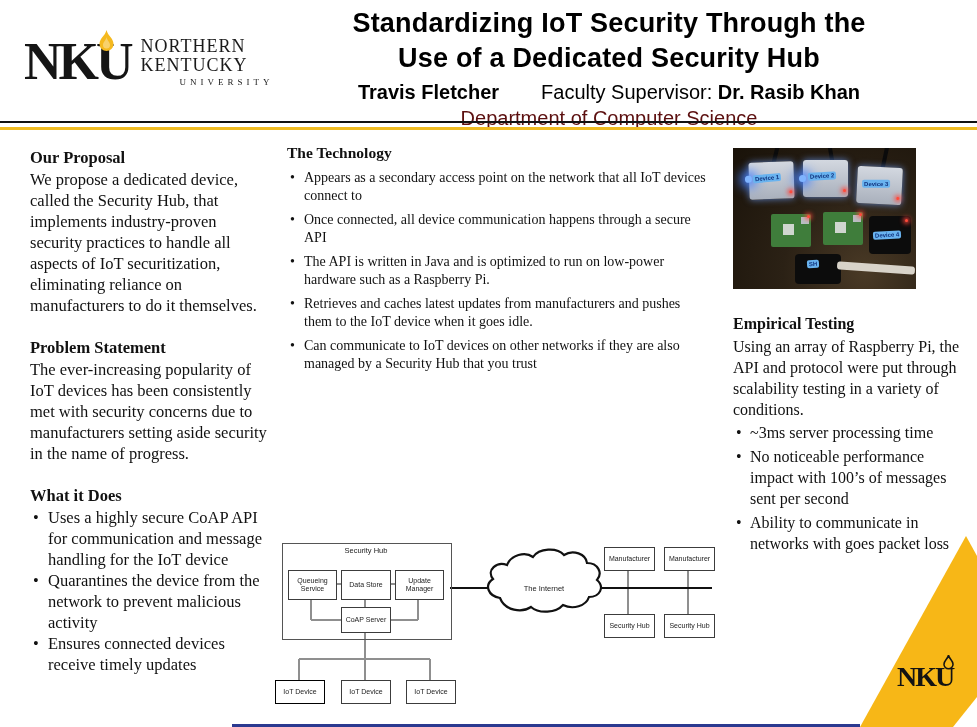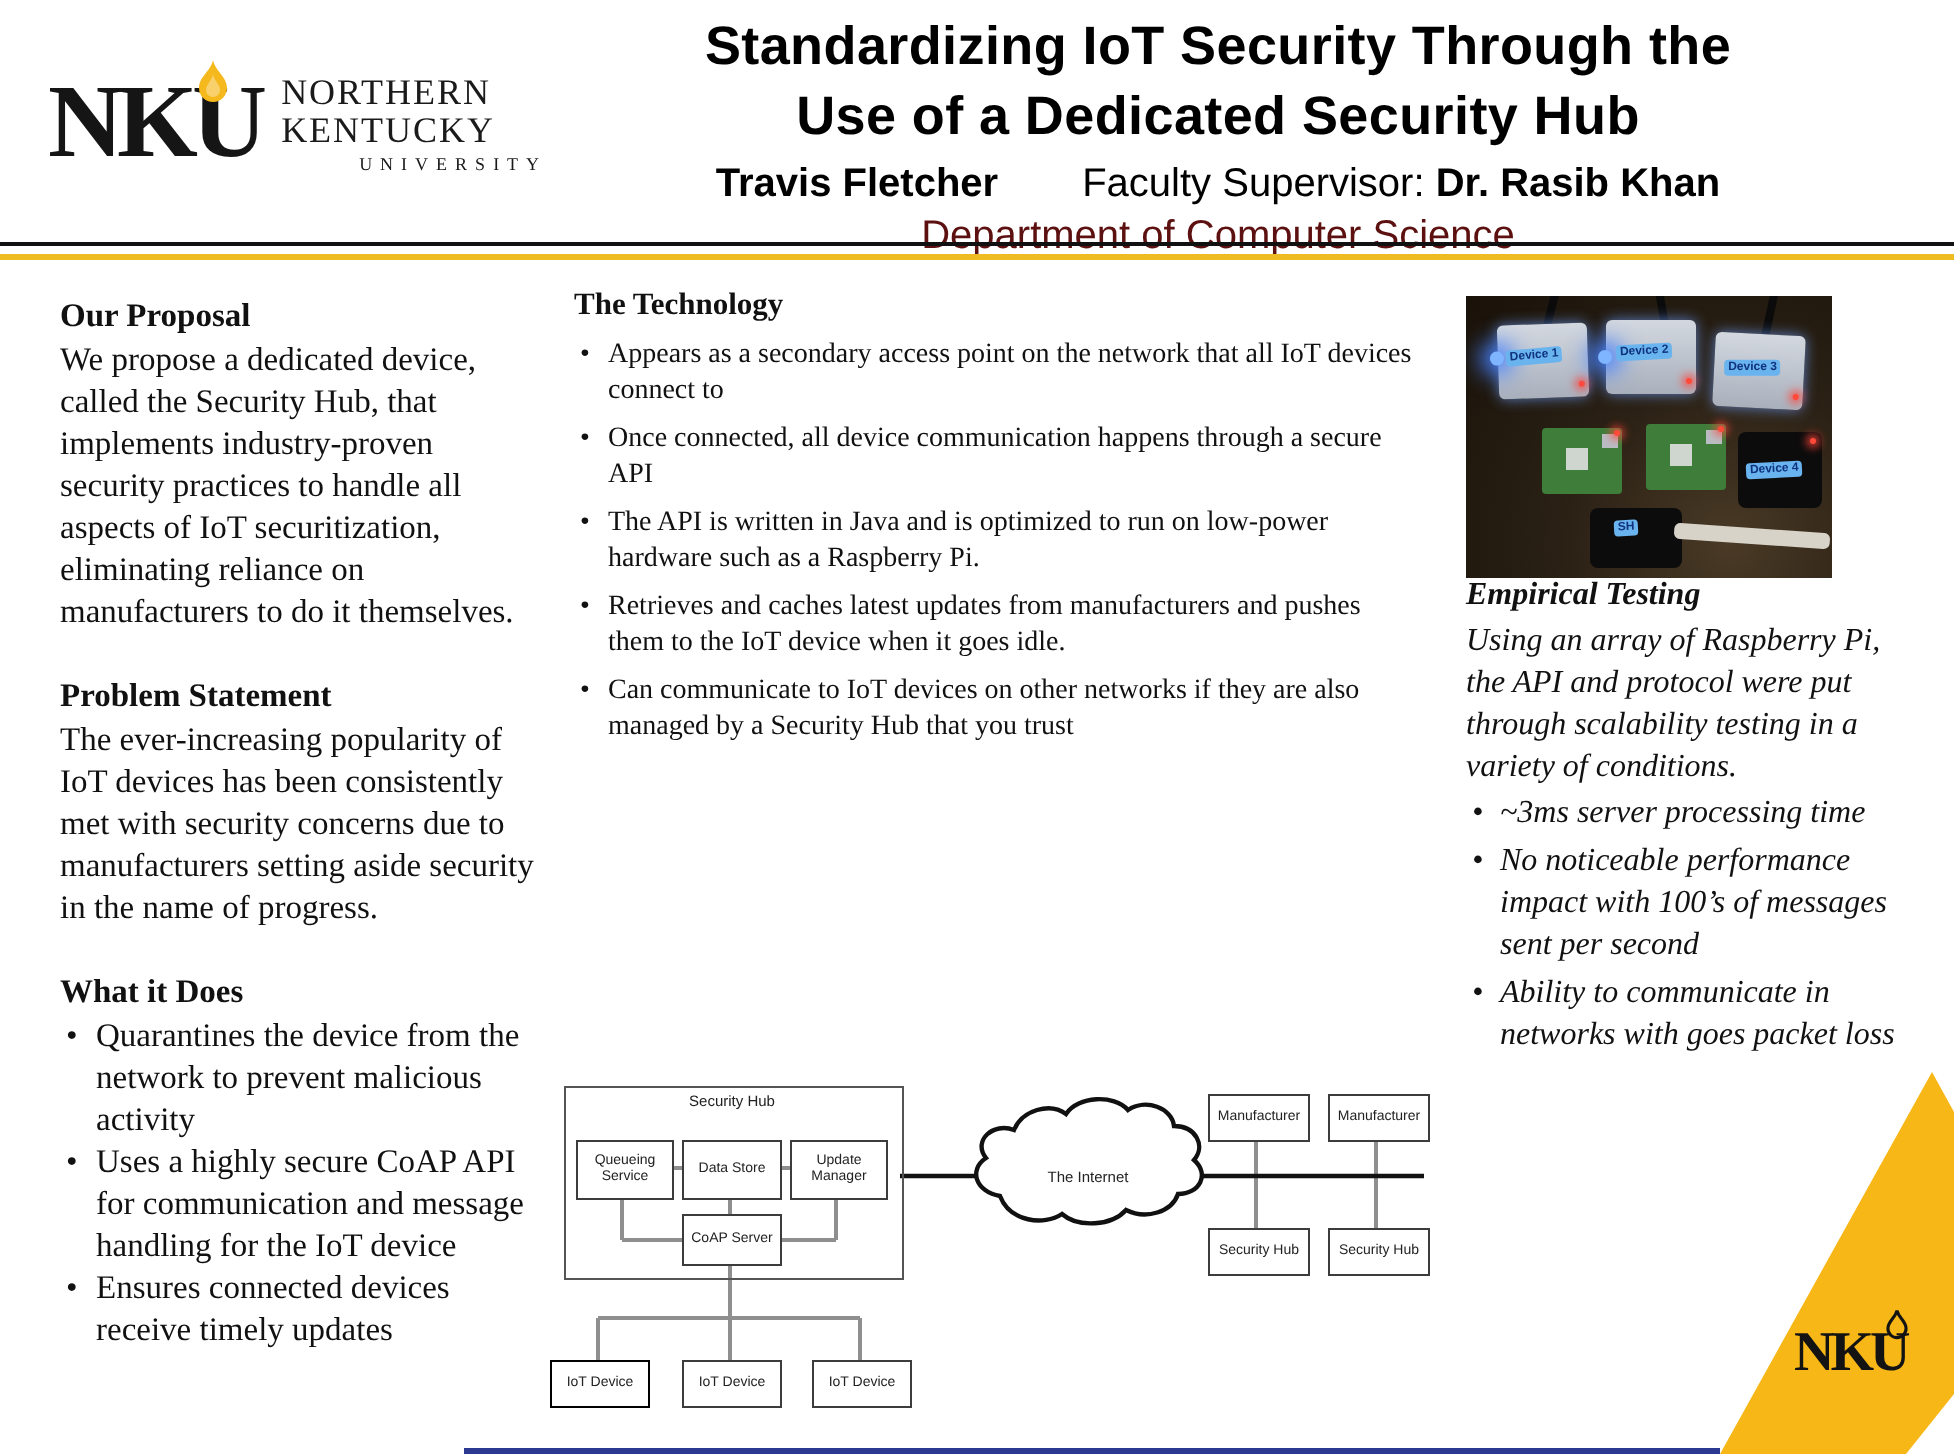--- a/index.html
+++ b/index.html
@@ -119,22 +119,22 @@
     <h3>Our Proposal</h3>
     <p>We propose a dedicated device, called the Security Hub, that implements industry-proven security practices to handle all aspects of IoT securitization, eliminating reliance on manufacturers to do it themselves.</p>
   </div>
   <div class="sec">
     <h3>Problem Statement</h3>
     <p>The ever-increasing popularity of IoT devices has been consistently met with security concerns due to manufacturers setting aside security in the name of progress.</p>
   </div>
   <div class="sec">
     <h3>What it Does</h3>
     <ul>
+      <li>Uses a highly secure CoAP API for communication and message handling for the IoT device</li>
       <li>Quarantines the device from the network to prevent malicious activity</li>
-      <li>Uses a highly secure CoAP API for communication and message handling for the IoT device</li>
       <li>Ensures connected devices receive timely updates</li>
     </ul>
   </div>
 </div>
 
 <div class="col-mid">
   <h3>The Technology</h3>
   <ul>
     <li>Appears as a secondary access point on the network that all IoT devices connect to</li>
     <li>Once connected, all device communication happens through a secure API</li>
@@ -178,21 +178,21 @@
     <div class="led" style="right:3px;top:3px;"></div>
     <div class="chip" style="left:4px;top:15px;">Device 4</div>
   </div>
 
   <div class="blackcase" style="left:62px;top:106px;width:46px;height:30px;">
     <div class="chip" style="left:12px;top:6px;">SH</div>
   </div>
   <div class="whitecable" style="left:104px;top:116px;width:78px;height:8px;transform:rotate(4deg);"></div>
 </div>
 
-<div class="col-right" style="top:287px;font-style:italic;">
+<div class="col-right" style="top:313px;">
   <h3>Empirical Testing</h3>
   <p class="intro">Using an array of Raspberry Pi, the API and protocol were put through scalability testing in a variety of conditions.</p>
   <ul>
     <li>~3ms server processing time</li>
     <li>No noticeable performance impact with 100’s of messages sent per second</li>
     <li>Ability to communicate in networks with goes packet loss</li>
   </ul>
 </div>
 
 <svg class="overlay">

